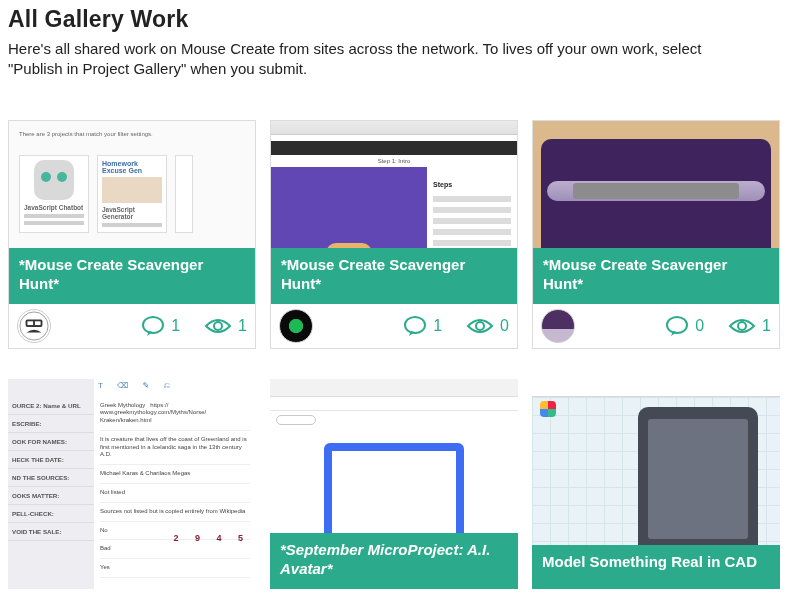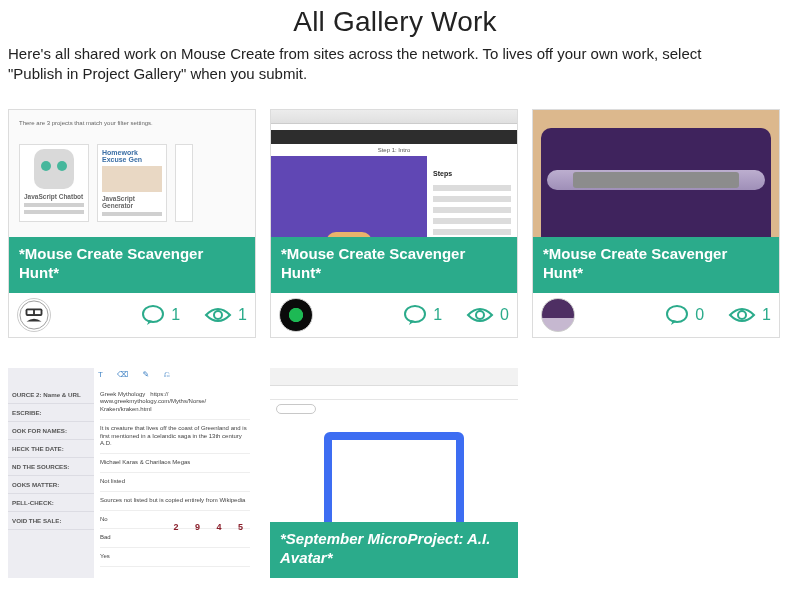--- a/index.html
+++ b/index.html
@@ -3,25 +3,25 @@
 <meta charset="utf-8">
 <style>
   * { box-sizing: border-box; margin: 0; padding: 0; }
   body {
     font-family: -apple-system, BlinkMacSystemFont, "Segoe UI", Helvetica, Arial, sans-serif;
     background: #fff;
     width: 790px;
     padding: 6px 8px;
     color: #222;
   }
-  .page-title { font-size: 28px; font-weight: 400; letter-spacing: 0.2px; text-align: center; }
+  .page-title { font-size: 23px; font-weight: 700; letter-spacing: 0.2px; }
   .page-desc  { font-size: 15px; font-weight: 400; margin-top: 6px; line-height: 1.35; max-width: 700px; }
 
   .grid {
-    margin-top: 24px;
+    margin-top: 40px;
     display: grid;
     grid-template-columns: repeat(3, 248px);
     column-gap: 14px;
     row-gap: 30px;
   }
 
   .card {
     width: 248px;
     border: 1px solid #dcdcdc;
     background: #fff;
@@ -313,14 +313,25 @@
       <div style="display:flex">
           <div class="tag"></div>
         </div>
       <div class="monitor"></div>
       <div class="title-band">
         <span>*September MicroProject: A.I. Avatar*</span>
       </div>
     </div>
   </div>
 
+  <div class="card" style="border:none">
+    <div class="thumb t6" style="height:210px">
+      <div class="top"></div>
+      <div class="canvas"></div>
+      <div class="logo"></div>
+      <div class="tablet"></div>
+      <div class="title-band">
+        <span>Model Something Real in CAD</span>
+      </div>
+    </div>
+  </div>
 
 </div>
 
 </body></html>

